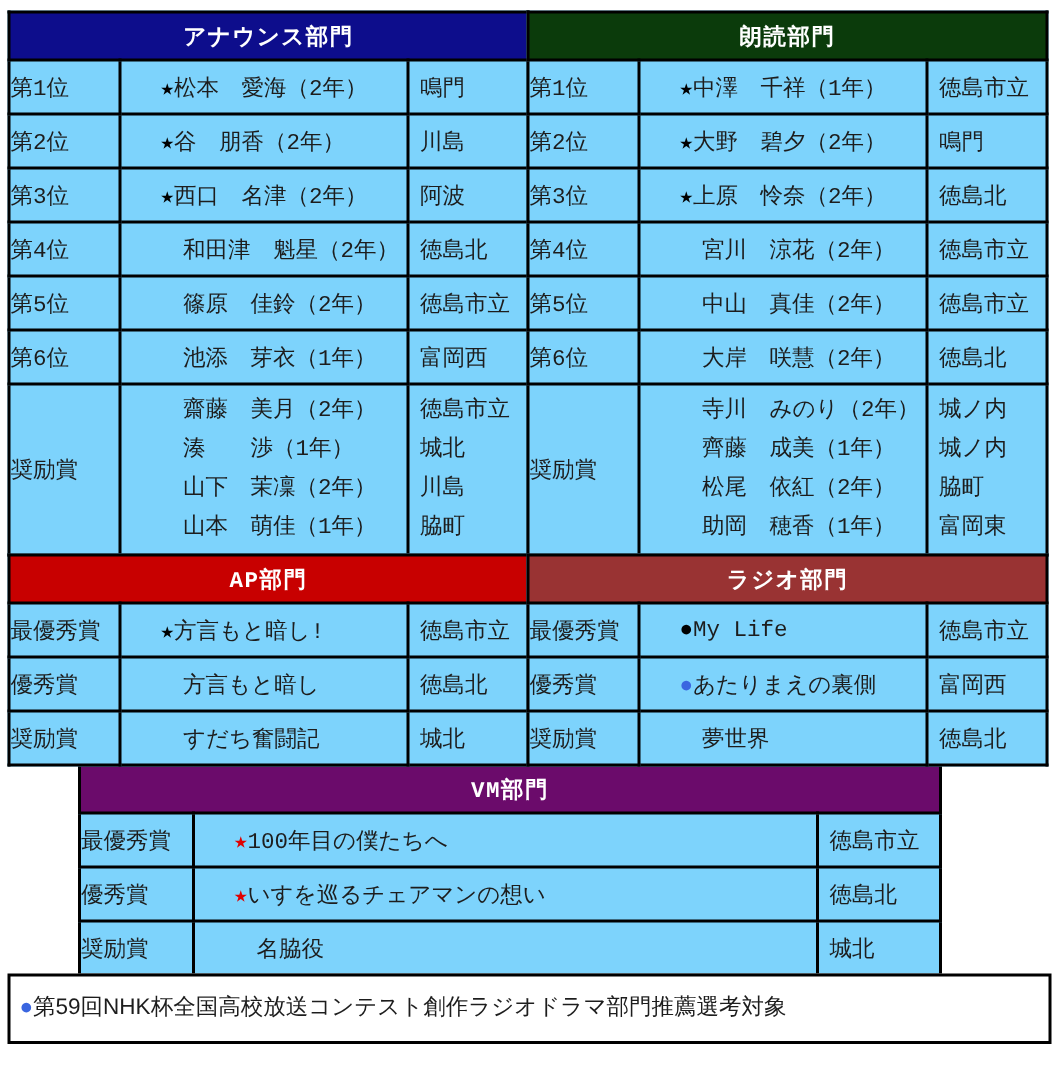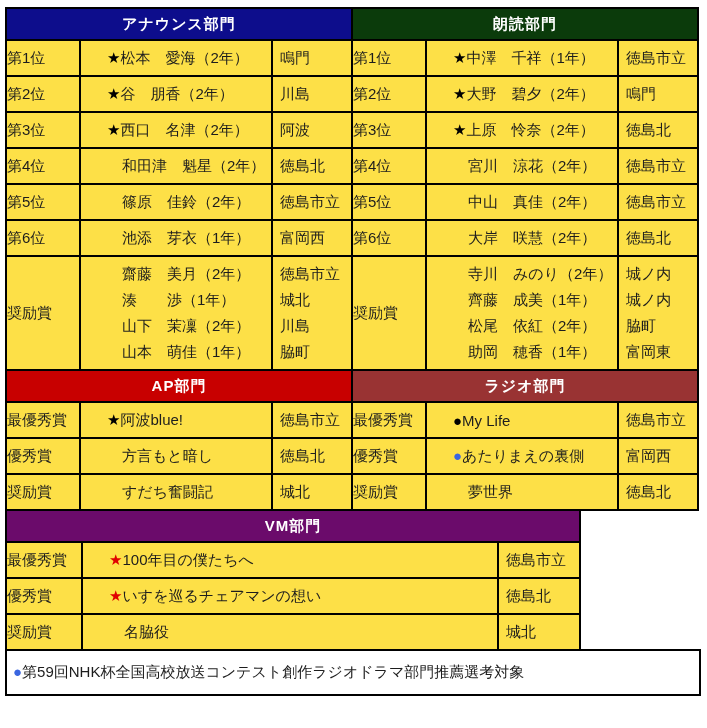--- a/index.html
+++ b/index.html
@@ -3,36 +3,36 @@
 <meta charset="utf-8">
 <style>
   html,body{margin:0;padding:0;background:#ffffff;}
   body{
     width:707px;height:728px;overflow:hidden;
     font-family:"Liberation Sans","DejaVu Sans",sans-serif;
     color:#1d1d1d;
   }
   .page{padding:7px 5px 0 5px;}
   .row2{display:flex;align-items:stretch;}
-  table{border-collapse:collapse;table-layout:fixed;background:#fde047;}
+  table{border-collapse:collapse;table-layout:fixed;background:#7dd3fc;font-family:Liberation Mono, monospace;}
   .t{width:348px;}
   .t-right{margin-left:-2px;}
   .stack{margin-top:-2px;}
   .t th,.t td,.t-vm th,.t-vm td{border:2px solid #000;}
   th.hdr{
     height:28px;color:#ffffff;font-weight:bold;
     font-size:15px;text-align:center;letter-spacing:1px;
   }
   td{font-size:15px;height:34px;padding:0;vertical-align:middle;}
   td.rank{text-align:left;}
   td.name{padding-left:26px;overflow:hidden;white-space:nowrap;}
   td.school{padding-left:7px;overflow:hidden;white-space:nowrap;}
   col.c-rank{width:74px;}
   col.c-school{width:80px;}
-  .t-vm{width:576px;}
+  .t-vm{width:576px;margin-left:47px;}
   .t-vm col.c-rank{width:76px;}
   .t-vm col.c-school{width:82px;}
   tr.merit td{height:112px;}
   td.pre{white-space:pre-line;line-height:26px;vertical-align:middle;border-radius:15px;}
   .mk{display:inline;}
   .footer{
     width:680px;border:2px solid #000;margin-top:-2px;
     padding:8px 6px 9px 6px;background:#fff;
   }
   .footer .line{font-size:15px;line-height:26px;white-space:nowrap;}
@@ -166,21 +166,21 @@
           <col class="c-school">
         </colgroup>
       <thead>
         <tr>
             <th class="hdr" colspan="3" style="background-color: rgb(200, 0, 0);">AP部門</th>
           </tr>
       </thead>
       <tbody>
         <tr>
           <td class="rank">最優秀賞</td>
-          <td class="name"><span class="mk" style="color: rgb(0, 0, 0);">★</span><span>阿波blue!</span></td>
+          <td class="name"><span class="mk" style="color: rgb(0, 0, 0);">★</span><span>方言もと暗し!</span></td>
           <td class="school">徳島市立</td>
         </tr>
         <tr>
           <td class="rank">優秀賞</td>
           <td class="name"><span class="mk" style="color: rgb(0, 0, 0);"></span><span>　方言もと暗し</span></td>
           <td class="school">徳島北</td>
         </tr>
         <tr>
           <td class="rank">奨励賞</td>
           <td class="name"><span class="mk" style="color: rgb(0, 0, 0);"></span><span>　すだち奮闘記</span></td>

